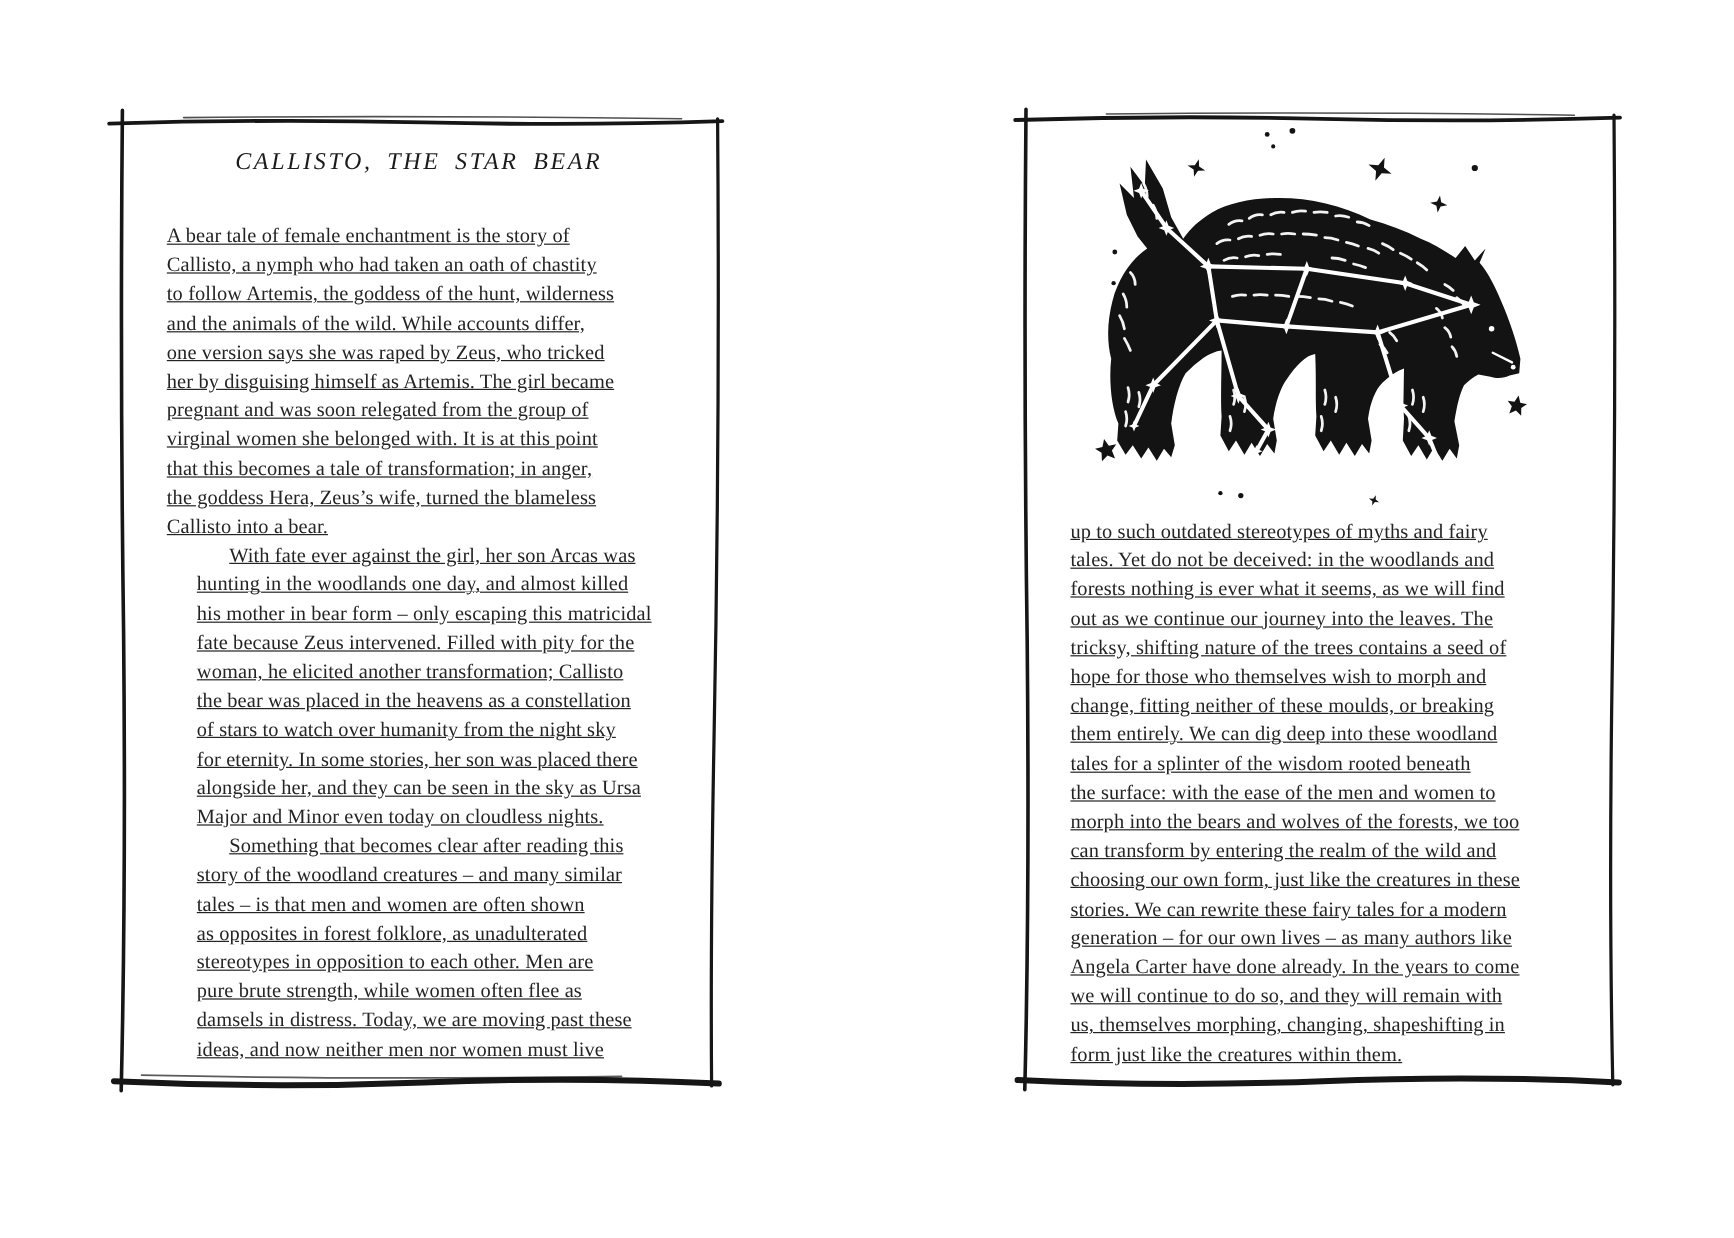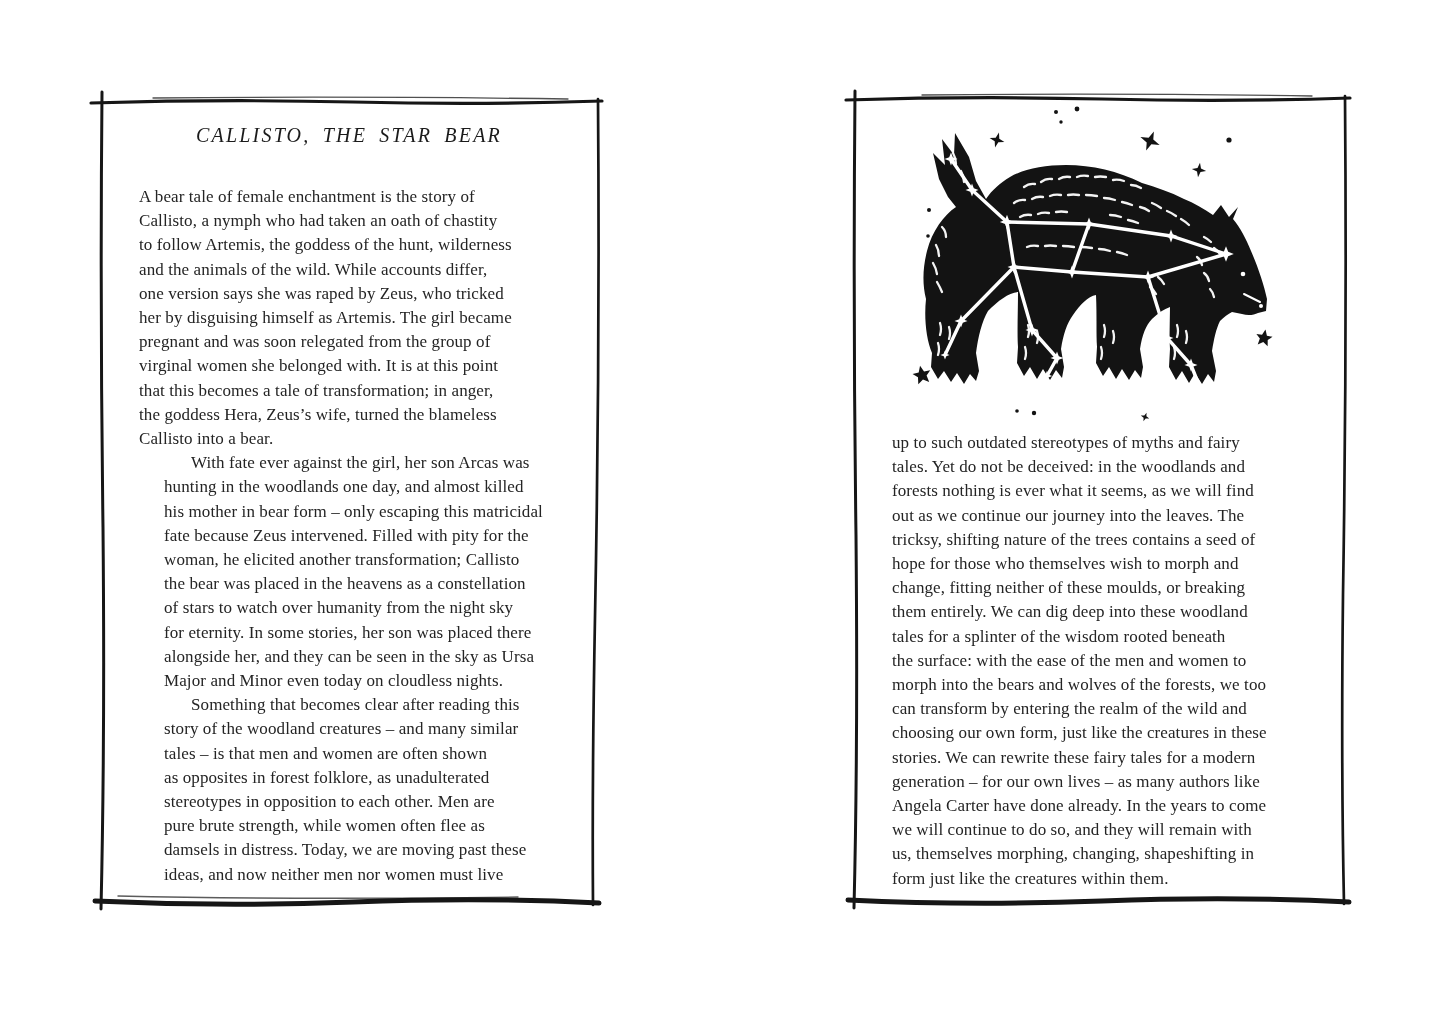--- a/index.html
+++ b/index.html
@@ -9,21 +9,21 @@
   }
   .page { position:absolute; }
   .page.left  { left:98px;  top:97px; width:502px; height:810px; }
   .page.right { left:852px; top:95px; width:496px; height:811px; }
   .frame-svg { position:absolute; left:0; top:0; overflow:visible; pointer-events:none; }
   .chapter-title {
     position:absolute; top:27px; left:0; right:0; text-align:center;
     font-style:italic; font-size:20px; letter-spacing:2.2px; word-spacing:5px;
     color:#1b1b1b;
   }
-  .body-text { position:absolute; }
+  .body-text { position:absolute;text-decoration:underline; }
   .page.left  .body-text { top:88px;  left:41px; width:452px; }
   .page.right .body-text { top:336px; left:40px; width:452px; }
   p.body-para {
     margin:0; font-size:17px; line-height:24.2px; white-space:pre-line;
     color:#242424; letter-spacing:0.1px;
   }
   p.body-para.indent { text-indent:27px;margin-left:25px; }
   .page-number {
     position:absolute; top:951px; text-align:center; font-size:16.5px; color:#1c1c1c;
   }

